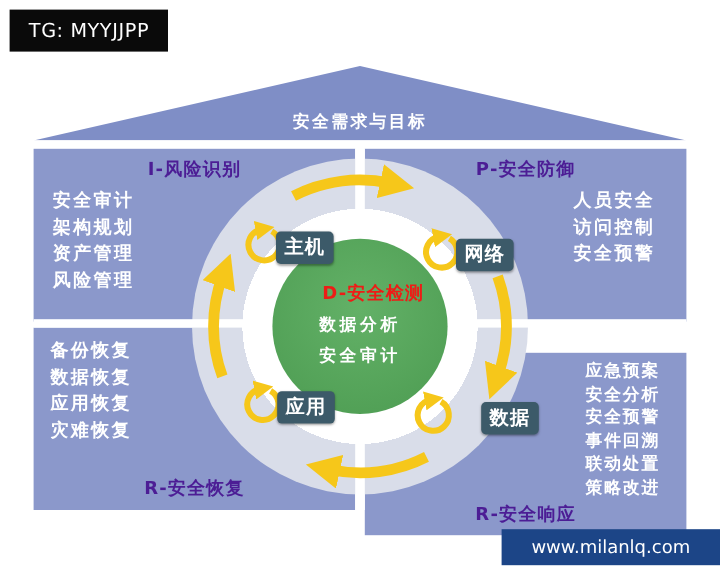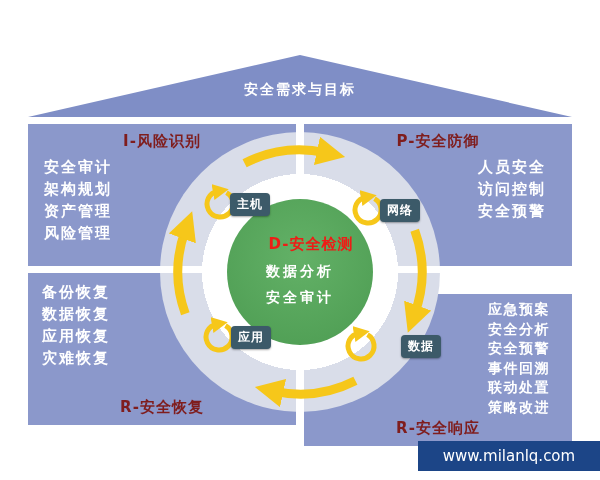--- a/index.html
+++ b/index.html
@@ -13,31 +13,31 @@
     font-size:16px;font-weight:500;padding:8px 16px;letter-spacing:.5px;
   }
   .site-bar{
     position:absolute;right:0;top:441px;width:182px;height:30px;background:#1c4587;
     color:#ffffff;font-size:15px;display:flex;align-items:center;justify-content:center;
   }
   
   .roof{
     position:absolute;left:28px;top:55px;width:544px;height:62px;background:#7f8ec6;
     clip-path:polygon(50% 0,100% 100%,0 100%);
-    display:flex;align-items:flex-end;justify-content:center;padding-bottom:18px;box-sizing:border-box;
+    display:flex;align-items:flex-end;justify-content:center;padding-bottom:6px;box-sizing:border-box;
   }
   .roof-title{color:#ffffff;font-size:14px;font-weight:bold;letter-spacing:2px;}
   
   .quad{position:absolute;background:#8b98cb;}
   .q-tl{left:28px;top:124px;width:268px;height:144px;}
   .q-tr{left:304px;top:124px;width:268px;height:144px;}
   .q-bl{left:28px;top:273px;width:268px;height:152px;}
   .q-br{left:304px;top:273px;width:268px;height:152px;margin-top:21px;}
   .q-title{
-    position:absolute;left:0;right:0;text-align:center;color:#7f1d1d;
+    position:absolute;left:0;right:0;text-align:center;color:#4c1d95;
     font-size:15px;font-weight:bold;letter-spacing:1px;
   }
   .q-title.top{top:8px;}
   .q-title.bottom{bottom:8px;}
   .q-items{position:absolute;color:#ffffff;font-size:15px;font-weight:bold;letter-spacing:2px;}
   .q-items div{line-height:22px;}
   .q-tl .q-items{left:16px;top:32px;}
   .q-tr .q-items{right:26px;top:32px;}
   .q-bl .q-items{left:14px;top:8px;}
   .q-br .q-items{right:22px;top:6px;font-size:14px;letter-spacing:1.5px;}
@@ -53,33 +53,34 @@
     position:absolute;left:227px;top:199px;width:146px;height:146px;border-radius:50%;
     background:radial-gradient(circle at 50% 40%,#63b167,#4c9b51);
     display:flex;flex-direction:column;align-items:center;justify-content:center;
   }
   .center-title{color:#ee1c16;font-size:15px;font-weight:bold;letter-spacing:1px;margin-bottom:4px;padding-left:22px;}
   .center-item{color:#ffffff;font-size:14px;font-weight:bold;letter-spacing:3px;line-height:26px;}
   
   .arrows{position:absolute;left:0;top:0;pointer-events:none;}
   
   .chip{
-    position:absolute;background:#3c5a69;color:#ffffff;font-size:12px;font-weight:bold;
+    position:absolute;background:#3c5a69;color:#ffffff;font-size:16px;font-weight:bold;
     padding:3px 7px;border-radius:4px;letter-spacing:1px;box-shadow:0 1px 2px rgba(0,0,0,.35);
   }
   .chip-host{left:230px;top:193px;}
   .chip-network{left:380px;top:199px;}
   .chip-app{left:231px;top:326px;}
   .chip-data{left:373px;top:335px;margin-left:28px;}
 </style>
 </head>
 <body>
 
 <div class="stage">
 
+  <div class="tg-badge">TG: MYYJJPP</div>
 
   <div class="roof">
     <span class="roof-title">安全需求与目标</span>
   </div>
 
   <div class="quad q-tl">
     <div class="q-title top">I-风险识别</div>
     <div class="q-items">
       <div>安全审计</div>
       <div>架构规划</div>

